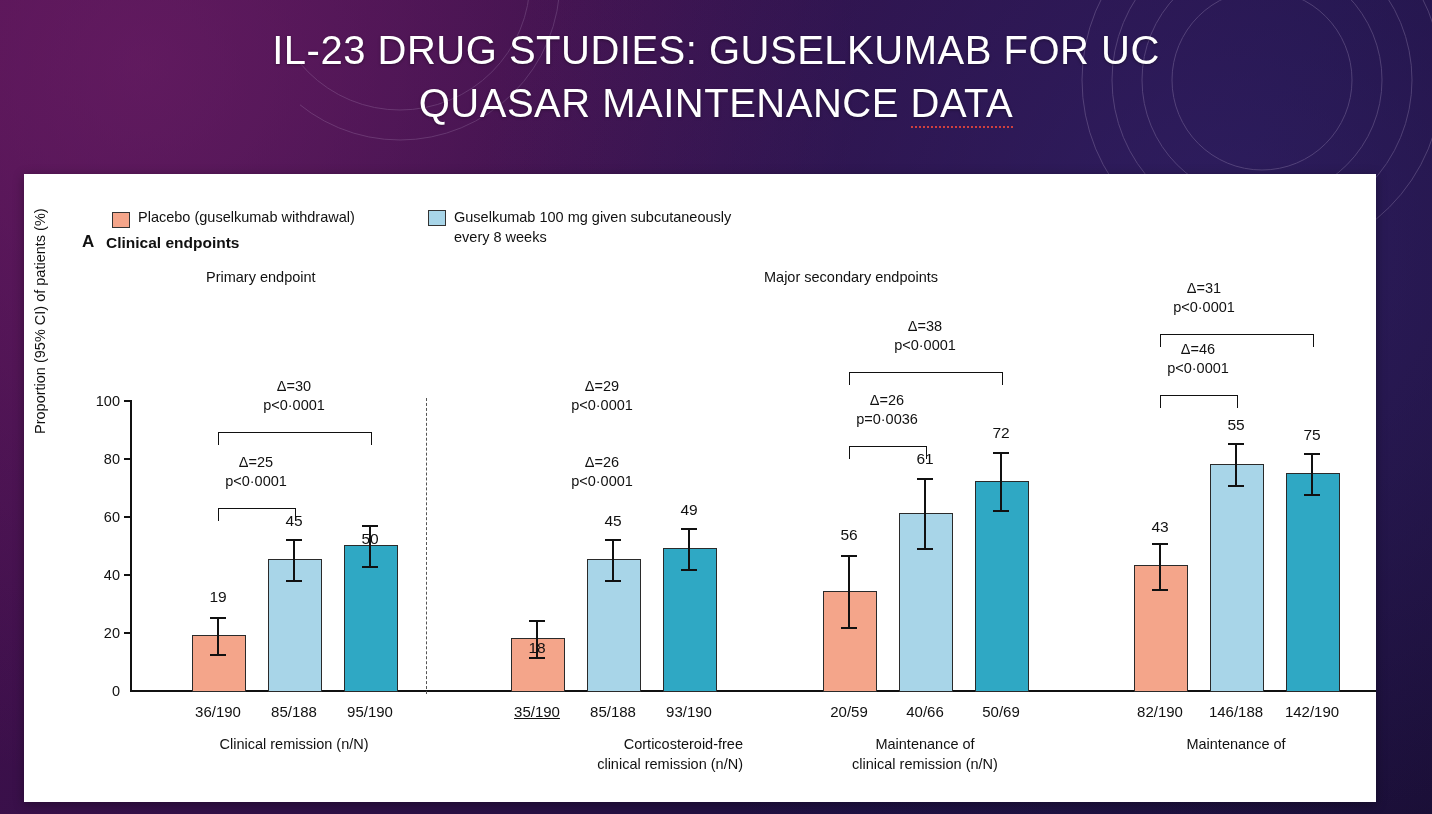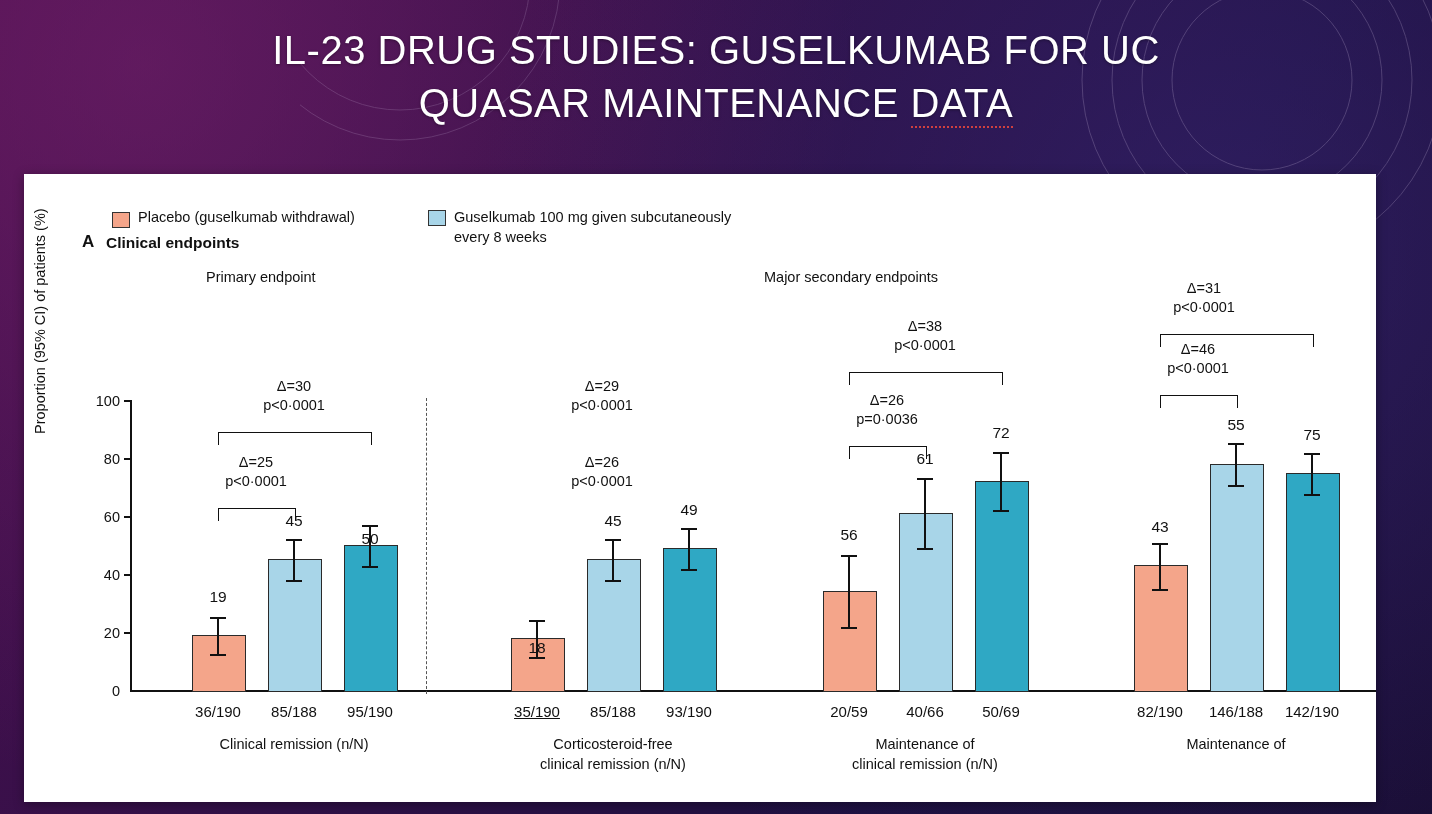--- a/index.html
+++ b/index.html
@@ -209,21 +209,21 @@
       <div>p&lt;0·0001</div>
     </div>
     <div class="annot" style="left:508px;top:203px;">
       <div>Δ=29</div>
       <div>p&lt;0·0001</div>
     </div>
 
     <div class="nN" style="left:468px;top:529px;text-decoration:underline;">35/190</div>
     <div class="nN" style="left:544px;top:529px;">85/188</div>
     <div class="nN" style="left:620px;top:529px;">93/190</div>
-    <div class="xcaption" style="left:459px;top:561px;">
+    <div class="xcaption" style="left:459px;top:561px;text-align:right;">
       <div>Corticosteroid-free</div>
       <div>clinical remission (n/N)</div>
     </div>
 
     <div class="bar placebo" style="left:799px;top:417px;width:52px;height:99px;"></div>
     <div class="errbar" style="left:824px;top:381px;height:72px;"></div>
     <div class="errcap" style="left:817px;top:381px;"></div>
     <div class="errcap" style="left:817px;top:453px;"></div>
     <div class="bar-value" style="left:795px;top:352px;">56</div>
 

